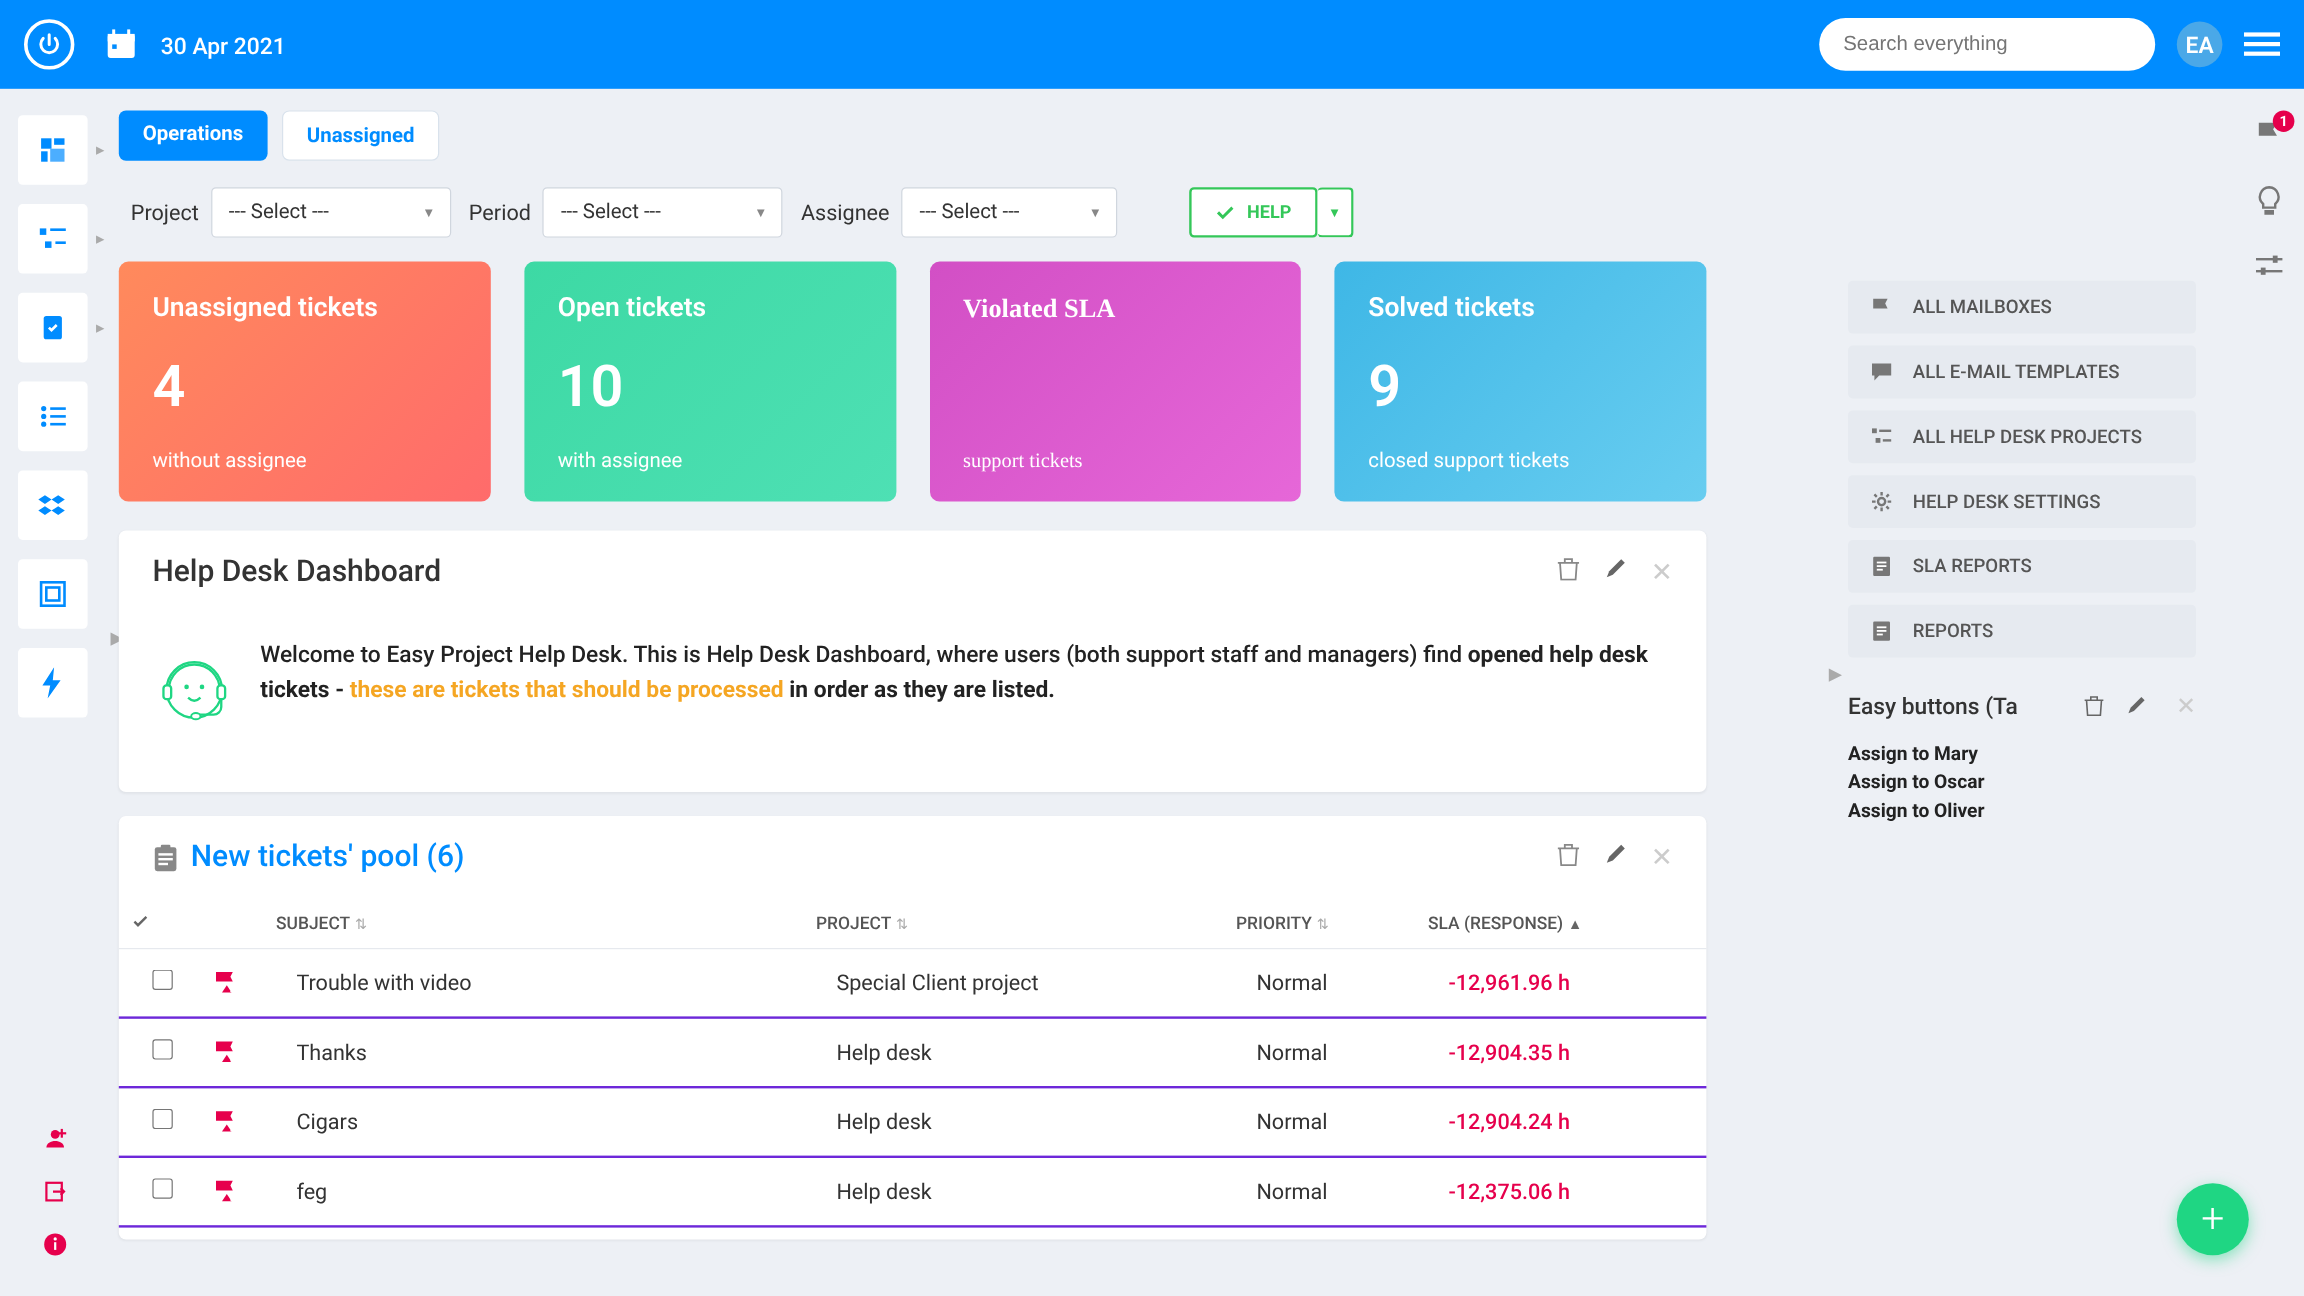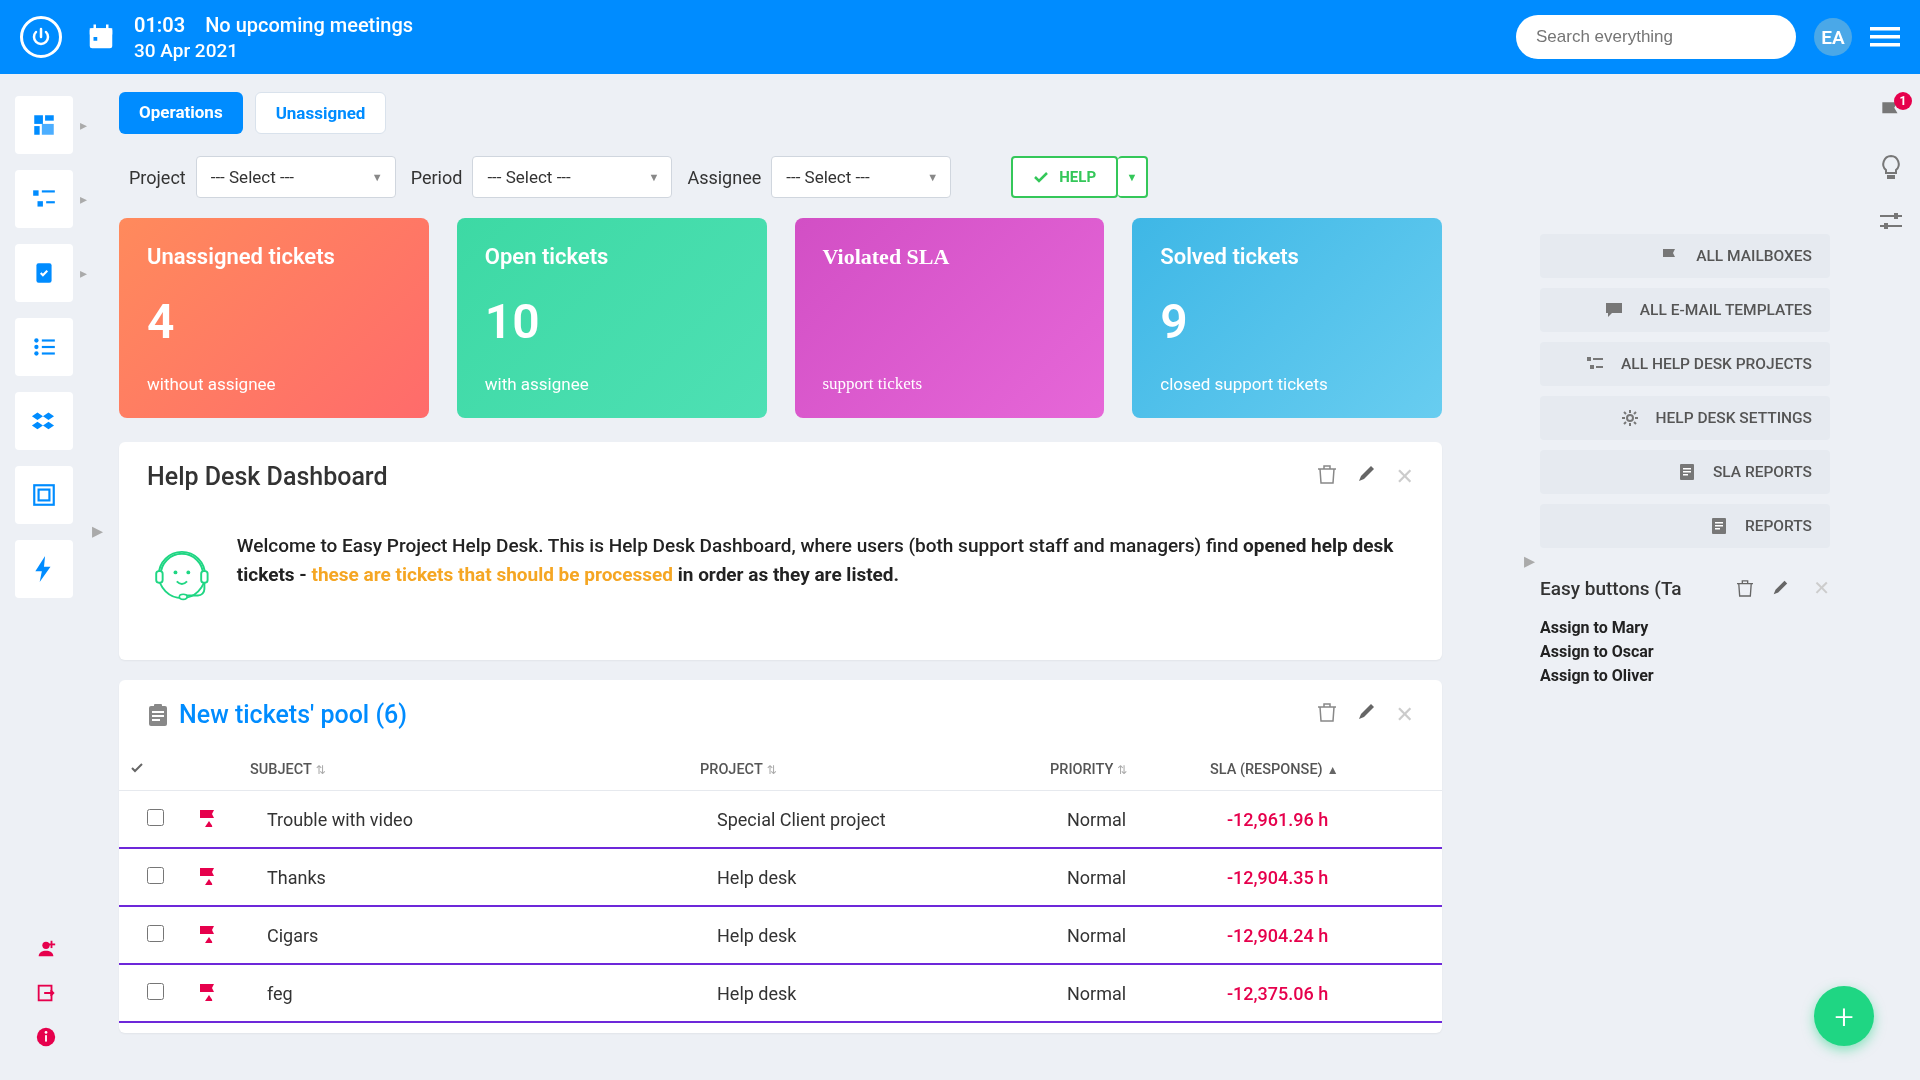--- a/index.html
+++ b/index.html
@@ -19,21 +19,21 @@
 .menu-bars { margin-left: 18px; cursor: pointer; }
 
 
 .side-rail { position: absolute; left: 15px; top: 96px; width: 58px; }
 .rail-item { width: 58px; height: 58px; background: #fff; border-radius: 4px; display: flex; align-items: center; justify-content: center; margin-bottom: 16px; position: relative; cursor: pointer; }
 .rail-item .chevron { position: absolute; right: -14px; top: 50%; transform: translateY(-50%); color: #aaa; font-size: 14px; }
 .rail-bottom { position: absolute; left: 25px; bottom: 20px; width: 58px; }
 .rail-bottom .mini { width: 42px; height: 42px; display: flex; align-items: center; justify-content: center; cursor: pointer; margin-bottom: 2px; }
 
 
-.main { position: absolute; left: 119px; top: 92px; width: 1323px; }
+.main { position: absolute; left: 99px; top: 92px; width: 1323px; }
 .tabs-row { display: flex; gap: 12px; margin-bottom: 22px; }
 .tab { padding: 10px 20px; border-radius: 6px; font-size: 17px; font-weight: 700; cursor: pointer; }
 .tab.active { background: #008cff; color: #fff; }
 .tab.inactive { background: #fff; color: #008cff; border: 1px solid #d9e2ec; }
 
 .filters-row { display: flex; align-items: center; gap: 15px; margin-bottom: 20px; padding-left: 10px; }
 .filter-group { display: flex; align-items: center; gap: 10px; }
 .filter-label { font-size: 18px; color: #333; }
 .select-box { background: #fff; border: 1px solid #d0d6de; border-radius: 4px; height: 42px; padding: 0 36px 0 14px; display: flex; align-items: center; font-size: 17px; color: #333; position: relative; min-width: 200px; }
 .select-box .caret { position: absolute; right: 12px; color: #888; font-size: 11px; }
@@ -73,21 +73,21 @@
 .col-priority { width: 160px; }
 .col-sla { width: 185px; }
 .sort-caret { font-size: 12px; color: #aaa; margin-left: 4px; }
 .sla-neg { color: #e6004c; font-weight: 500; }
 .flag-icon { color: #e6004c; }
 input[type=checkbox] { width: 17px; height: 17px; }
 
 
 .right-col { position: absolute; left: 1540px; top: 234px; width: 290px; }
 .link-list { display: flex; flex-direction: column; gap: 10px; margin-bottom: 28px; }
-.link-item { background: #e6eaf0; border-radius: 4px; padding: 12px 18px; display: flex; align-items: center; gap: 16px; font-size: 15.5px; color: #555; font-weight: 500; cursor: pointer; justify-content: flex-end; }
+.link-item { background: #e6eaf0; border-radius: 4px; padding: 12px 18px; display: flex; align-items: center; gap: 16px; font-size: 15.5px; color: #555; font-weight: 500; cursor: pointer; }
 .easy-panel-header { display: flex; align-items: center; gap: 10px; margin-bottom: 10px; }
 .easy-title { font-size: 19px; color: #333; font-weight: 500; flex: 1; white-space: nowrap; overflow: hidden; }
 .easy-list { display: flex; flex-direction: column; gap: 5px; margin-top: 18px; }
 .easy-list a { font-size: 16px; color: #222; font-weight: 700; text-decoration: none; }
 
 .right-rail { position: absolute; right: 16px; top: 98px; display: flex; flex-direction: column; gap: 30px; align-items: center; }
 .right-rail .ritem { color: #777; cursor: pointer; position: relative; }
 .badge { position: absolute; top: -6px; right: -8px; background: #e6004c; color: #fff; font-size: 12px; border-radius: 50%; width: 18px; height: 18px; display: flex; align-items: center; justify-content: center; font-weight: 700; }
 .side-chevron { position: absolute; left: 92px; top: 518px; color: #aaa; font-size: 22px; }
 .right-col-chevron { position: absolute; left: 1524px; top: 548px; color: #aaa; font-size: 22px; cursor: pointer; }
@@ -108,24 +108,20 @@
   <div class="cal-icon">
     <svg width="30" height="30" viewBox="0 0 24 24">
         <rect x="3" y="5" width="18" height="16" rx="2" fill="#fff"></rect>
         <rect x="3" y="5" width="18" height="5" fill="#fff"></rect>
         <rect x="6" y="2" width="2" height="5" fill="#fff"></rect>
         <rect x="16" y="2" width="2" height="5" fill="#fff"></rect>
         <rect x="6" y="12" width="3" height="3" fill="#008cff"></rect>
       </svg>
   </div>
   <div class="header-info">
-    <div>
-      <span class="header-time">01:03</span>
-      <span class="header-meeting">No upcoming meetings</span>
-    </div>
     <div class="header-date">30 Apr 2021</div>
   </div>
   <div class="search-box">
     <input type="text" placeholder="Search everything" style="">
   </div>
   <div class="avatar">EA</div>
   <div class="menu-bars">
     <svg width="30" height="24" viewBox="0 0 30 24">
         <rect y="2" width="30" height="3.5" fill="#fff"></rect>
         <rect y="10" width="30" height="3.5" fill="#fff"></rect>

